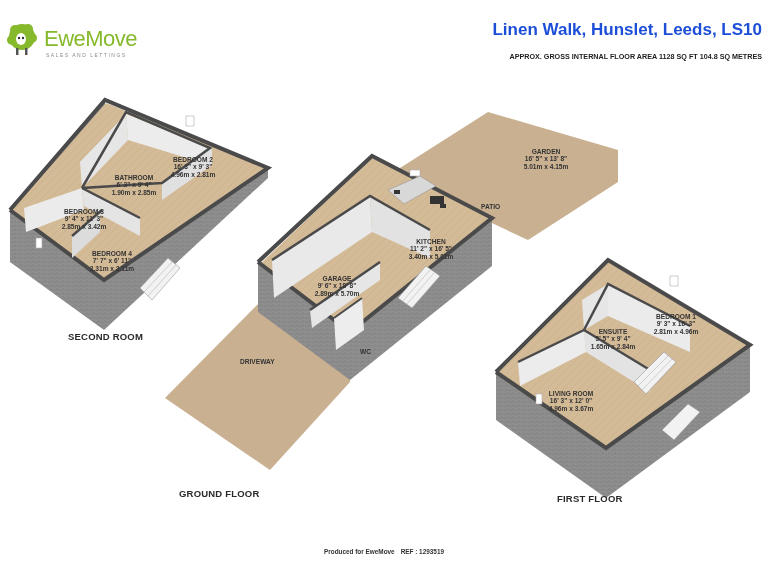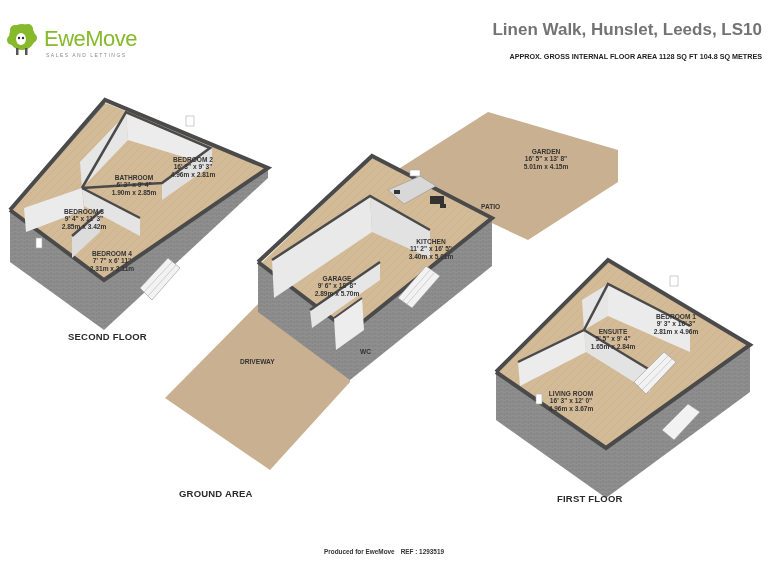--- a/index.html
+++ b/index.html
@@ -4,21 +4,21 @@
 <style>
   * { margin:0; padding:0; box-sizing:border-box; }
   html, body { width:768px; height:576px; background:#ffffff; overflow:hidden; }
   body { position:relative; font-family:"Liberation Sans", sans-serif; color:#222; }
 
   .logo { position:absolute; left:6px; top:22px; width:160px; height:40px; }
   .logo-mark { position:absolute; left:0; top:0; width:32px; height:34px; }
   .logo-text { position:absolute; left:38px; top:4px; font-family:"Liberation Sans", sans-serif; font-size:22px; color:#86b92b; letter-spacing:-0.5px; font-weight:normal; }
   .logo-tag { position:absolute; left:40px; top:30px; font-size:5px; color:#8a8a8a; letter-spacing:1.5px; white-space:nowrap; }
 
-  .title { position:absolute; right:6px; top:20px; font-size:17px; font-weight:bold; color:#737373; white-space:nowrap; text-align:left; }
+  .title { position:absolute; right:6px; top:20px; font-size:17px; font-weight:bold; color:#1d4ed8; white-space:nowrap; text-align:left; }
   .areas { position:absolute; right:6px; top:52px; text-align:right; font-size:7.2px; font-weight:bold; color:#222; line-height:10.6px; }
   .areas div { white-space:nowrap; }
 
   .plan { position:absolute; left:0; top:0; width:768px; height:576px; }
   .lbl { position:absolute; font-size:6.6px; font-weight:bold; color:#333; text-align:center; line-height:7.4px; white-space:nowrap; transform:translateX(-50%); }
   .lbl .n { display:block; }
   .floor-label { position:absolute; font-size:9.5px; font-weight:bold; color:#2a2a2a; white-space:nowrap; letter-spacing:0.2px; }
   .small-lbl { position:absolute; font-size:6.6px; font-weight:bold; color:#333; white-space:nowrap; }
 
   .footer { position:absolute; left:0; width:768px; top:548px; text-align:center; font-size:6.4px; font-weight:bold; color:#333; }
@@ -159,41 +159,41 @@
 <div class="lbl" style="left:84px; top:208px;">
   <span class="n">BEDROOM 3</span>
   <span class="n">9' 4" x 11' 3"</span>
   <span class="n">2.85m x 3.42m</span>
 </div>
 <div class="lbl" style="left:112px; top:250px;">
   <span class="n">BEDROOM 4</span>
   <span class="n">7' 7" x 6' 11"</span>
   <span class="n">2.31m x 2.11m</span>
 </div>
-<div class="floor-label" style="left:68px; top:331px;">SECOND FLOOR</div>
+<div class="floor-label" style="left:68px; top:331px;">SECOND ROOM</div>
 
 <div class="lbl" style="left:546px; top:148px;">
   <span class="n">GARDEN</span>
   <span class="n">16' 5" x 13' 8"</span>
   <span class="n">5.01m x 4.15m</span>
 </div>
 <div class="small-lbl" style="left:481px; top:203px;">PATIO</div>
 <div class="lbl" style="left:431px; top:238px;">
   <span class="n">KITCHEN</span>
   <span class="n">11' 2" x 16' 5"</span>
   <span class="n">3.40m x 5.01m</span>
 </div>
 <div class="lbl" style="left:337px; top:275px;">
   <span class="n">GARAGE</span>
   <span class="n">9' 6" x 18' 8"</span>
   <span class="n">2.89m x 5.70m</span>
 </div>
 <div class="small-lbl" style="left:360px; top:348px;">WC</div>
 <div class="small-lbl" style="left:240px; top:358px;">DRIVEWAY</div>
-<div class="floor-label" style="left:179px; top:488px;">GROUND AREA</div>
+<div class="floor-label" style="left:179px; top:488px;">GROUND FLOOR</div>
 
 <div class="lbl" style="left:676px; top:313px;">
   <span class="n">BEDROOM 1</span>
   <span class="n">9' 3" x 16' 3"</span>
   <span class="n">2.81m x 4.96m</span>
 </div>
 <div class="lbl" style="left:613px; top:328px;">
   <span class="n">ENSUITE</span>
   <span class="n">5' 5" x 9' 4"</span>
   <span class="n">1.65m x 2.84m</span>

